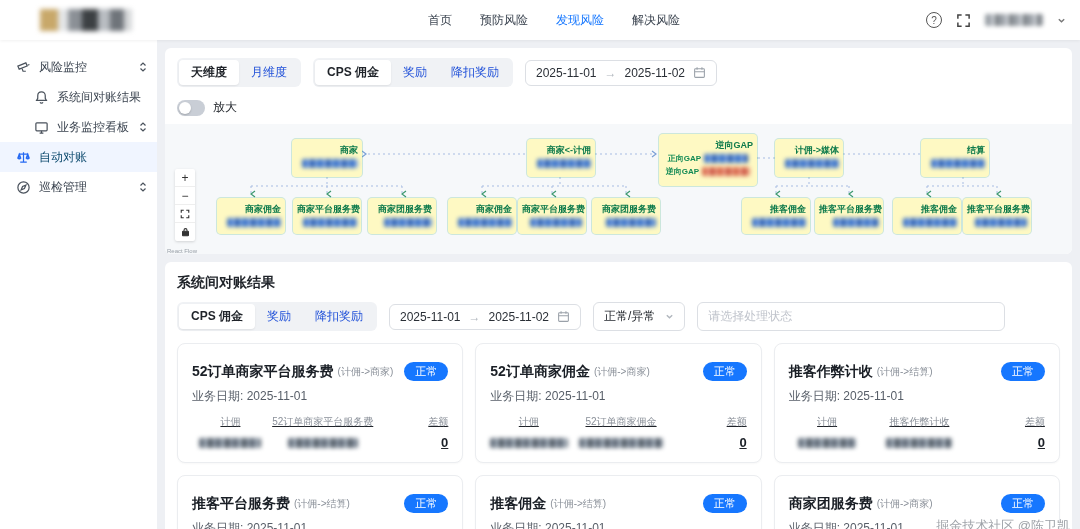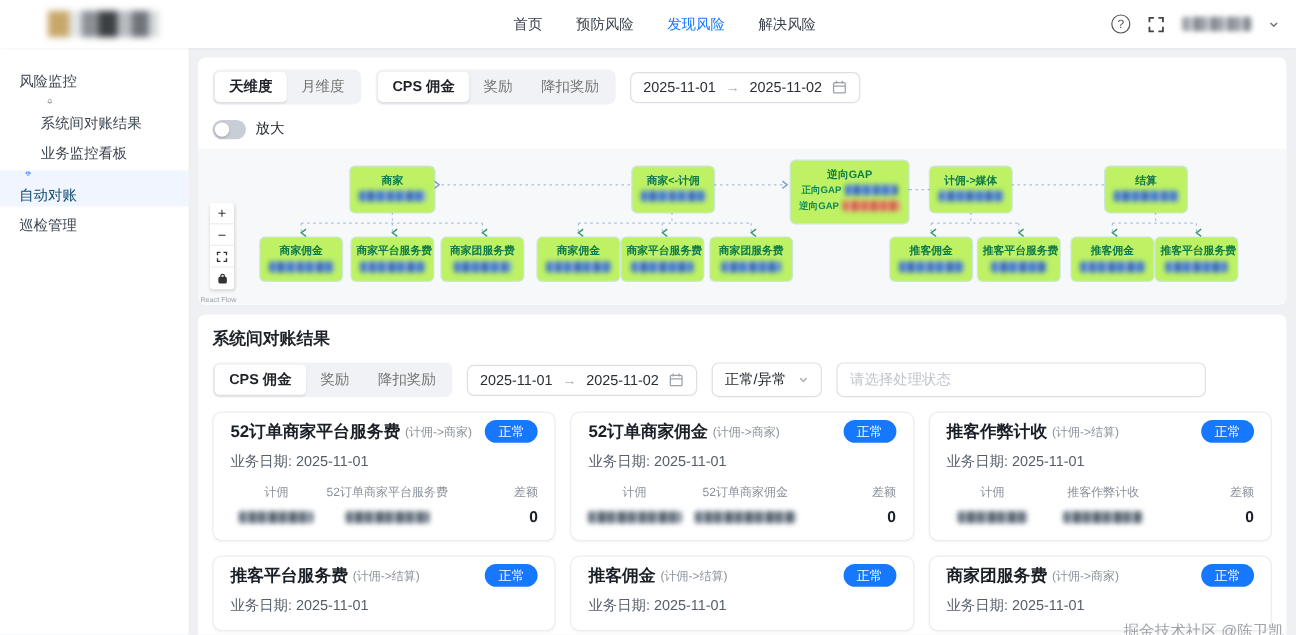--- a/index.html
+++ b/index.html
@@ -14,70 +14,70 @@
   .topnav .nav-item { color:#3b4450; cursor:pointer; }
   .topnav .nav-item.active { color:#1677ff; }
   .topbar-right { position:absolute; right:14px; top:0; height:40px; display:flex; align-items:center; gap:14px; }
   .qmark { width:16px; height:16px; border:1.3px solid #555; border-radius:50%; font-size:10px; display:flex; align-items:center; justify-content:center; color:#555; }
   .user-smudge { width:58px; height:12px; }
   .caret { width:9px; height:9px; }
 
   
   .shell { display:flex; }
   .sidebar { width:157px; background:#fff; height:489px; padding-top:12px; flex:none; }
-  .side-item { height:30px; display:flex; padding:0 10px 0 16px; color:#3b4450; cursor:pointer; gap:8px;flex-direction:column; }
+  .side-item { height:30px; display:flex; align-items:center; padding:0 10px 0 16px; color:#3b4450; cursor:pointer; gap:8px; }
   .side-item .lbl { flex:1; }
   .side-item.indent { padding-left:34px; }
   .side-item.active { background:#f0f5ff; color:#0c4a6e;font-family:Liberation Mono, monospace; }
   .side-item.active svg { stroke:#2468f2; }
   .side-item svg { stroke:#4a525c; }
   .sorter { color:#b6bcc4; }
 
   .main { flex:1; padding:8px 8px 0 8px; }
   .panel { background:#fff; border-radius:6px; }
   .panel1 { padding-top:10px; }
   .panel2 { margin-top:8px; padding:12px 12px 10px 12px; height:273px; position:relative; }
 
   
   .filter-row { display:flex; align-items:center; gap:12px; padding:0 12px; }
   .seg { background:#f0f2f5; border-radius:6px; padding:2px; display:flex; }
-  .seg .seg-item { padding:4px 12px; border-radius:4px; color:#737373; cursor:pointer; white-space:nowrap; display:flex; align-items:center; gap:5px; }
+  .seg .seg-item { padding:4px 12px; border-radius:4px; color:#1d4ed8; cursor:pointer; white-space:nowrap; display:flex; align-items:center; gap:5px; }
   .seg .seg-item.on { background:#fff; color:#1f2329; font-weight:bold; box-shadow:0 1px 2px rgba(0,0,0,.08); }
   .daterange { display:flex; align-items:center; gap:8px; border:1px solid #dcdfe4; border-radius:6px; padding:5px 10px; background:#fff; color:#2a2f36; }
   .daterange .arrow { color:#b0b6bd; }
   .daterange svg { stroke:#9aa1a9; }
   .selectbox { display:flex; align-items:center; justify-content:space-between; border:1px solid #dcdfe4; border-radius:6px; padding:5px 10px; background:#fff; gap:10px; }
   .selectbox .ph { color:#c0c4cc; }
   .toggle-row { display:flex; align-items:center; gap:8px; padding:12px 12px 8px 12px; }
   .toggle { width:28px; height:16px; border-radius:8px; background:#c9ced6; position:relative; cursor:pointer; }
   .toggle .knob { position:absolute; left:2px; top:2px; width:12px; height:12px; border-radius:50%; background:#fff; box-shadow:0 1px 2px rgba(0,0,0,.2); }
 
   
   .flow { position:relative; height:130px; background:#f6f8fa; border-radius:0 0 6px 6px; overflow:hidden; }
   .flow svg.edges { position:absolute; left:0; top:0; }
-  .fnode { position:absolute; background:#bef264; border-radius:4px; text-align:center; padding:5px 4px; box-shadow:0 0 0 1px rgba(80,180,130,.25); cursor:grab; }
+  .fnode { position:absolute; background:#fef9c3; border-radius:4px; text-align:right; padding:5px 4px; box-shadow:0 0 0 1px rgba(80,180,130,.25); cursor:grab; }
   .fnode .ft { font-size:9px; font-weight:bold; color:#0d7a4b; line-height:12px; white-space:nowrap; }
   .gap-row { display:flex; align-items:center; gap:3px; justify-content:center; margin-top:2px; }
   .gap-lbl { font-size:8px; font-weight:bold; color:#128a55; white-space:nowrap; }
   .rf-ctl { position:absolute; left:10px; top:45px; width:20px; background:#fff; box-shadow:0 1px 3px rgba(0,0,0,.15); border-radius:2px; }
   .rf-btn { height:18px; display:flex; align-items:center; justify-content:center; border-bottom:1px solid #eee; cursor:pointer; color:#333; font-size:12px; }
   .rf-btn:last-child { border-bottom:none; }
   .rf-attr { position:absolute; left:2px; top:124px; font-size:6px; color:#9aa1a9; }
 
   
   .sec-title { font-size:14px; font-weight:bold; color:#1f2329; }
   .cards { display:grid; grid-template-columns:repeat(3,1fr); gap:12px; margin-top:12px; }
-  .card { border:1px solid #ebedf0; border-radius:8px; padding:6px 14px 12px 14px; background:#fff; box-shadow:0 1px 2px rgba(0,0,0,.03); }
+  .card { border:1px solid #ebedf0; border-radius:8px; padding:18px 14px 12px 14px; background:#fff; box-shadow:0 1px 2px rgba(0,0,0,.03); }
   .card-head { display:flex; align-items:center; }
   .card-title { font-size:14px; font-weight:bold; color:#1a1f26; white-space:nowrap; }
   .card-flow { font-size:10px; color:#8a9099; margin-left:4px; white-space:nowrap; }
   .badge { margin-left:auto; background:#1677ff; color:#fff; font-size:11px; padding:2px 11px; border-radius:11px; white-space:nowrap; }
   .card-date { color:#575e68; margin-top:7px; }
   .card-cols { display:flex; margin-top:10px; }
-  .ccol { text-align:center; }
+  .ccol { text-align:center;text-decoration:underline; }
   .ccol .cl { font-size:10px; color:#8a9099; margin-bottom:6px; white-space:nowrap; }
   .ccol .cv { font-size:13px; font-weight:bold; color:#1a1f26; }
   .c1 { width:30%; } .c2 { width:42%; } .c3 { width:28%;text-align:right; }
 
   
   .sm { display:inline-block; border-radius:2px; filter:blur(2px); vertical-align:middle; }
   .sm-blue { height:9px; background:repeating-linear-gradient(90deg,#3e74c9 0 5px,#8db1e6 5px 8px,#2a5cb0 8px 12px,#6f9bd9 12px 16px); }
   .sm-red  { height:9px; background:repeating-linear-gradient(90deg,#d96a4f 0 5px,#f0a48e 5px 8px,#c9543f 8px 12px,#e58d74 12px 16px); }
   .sm-gray { background:repeating-linear-gradient(90deg,#9aa0a6 0 6px,#c6cacf 6px 10px,#7d8288 10px 14px); }
   .sm-dark { height:10px; background:repeating-linear-gradient(90deg,#646f7c 0 5px,#a3adb8 5px 9px,#4c5661 9px 13px,#8b95a1 13px 17px); }

